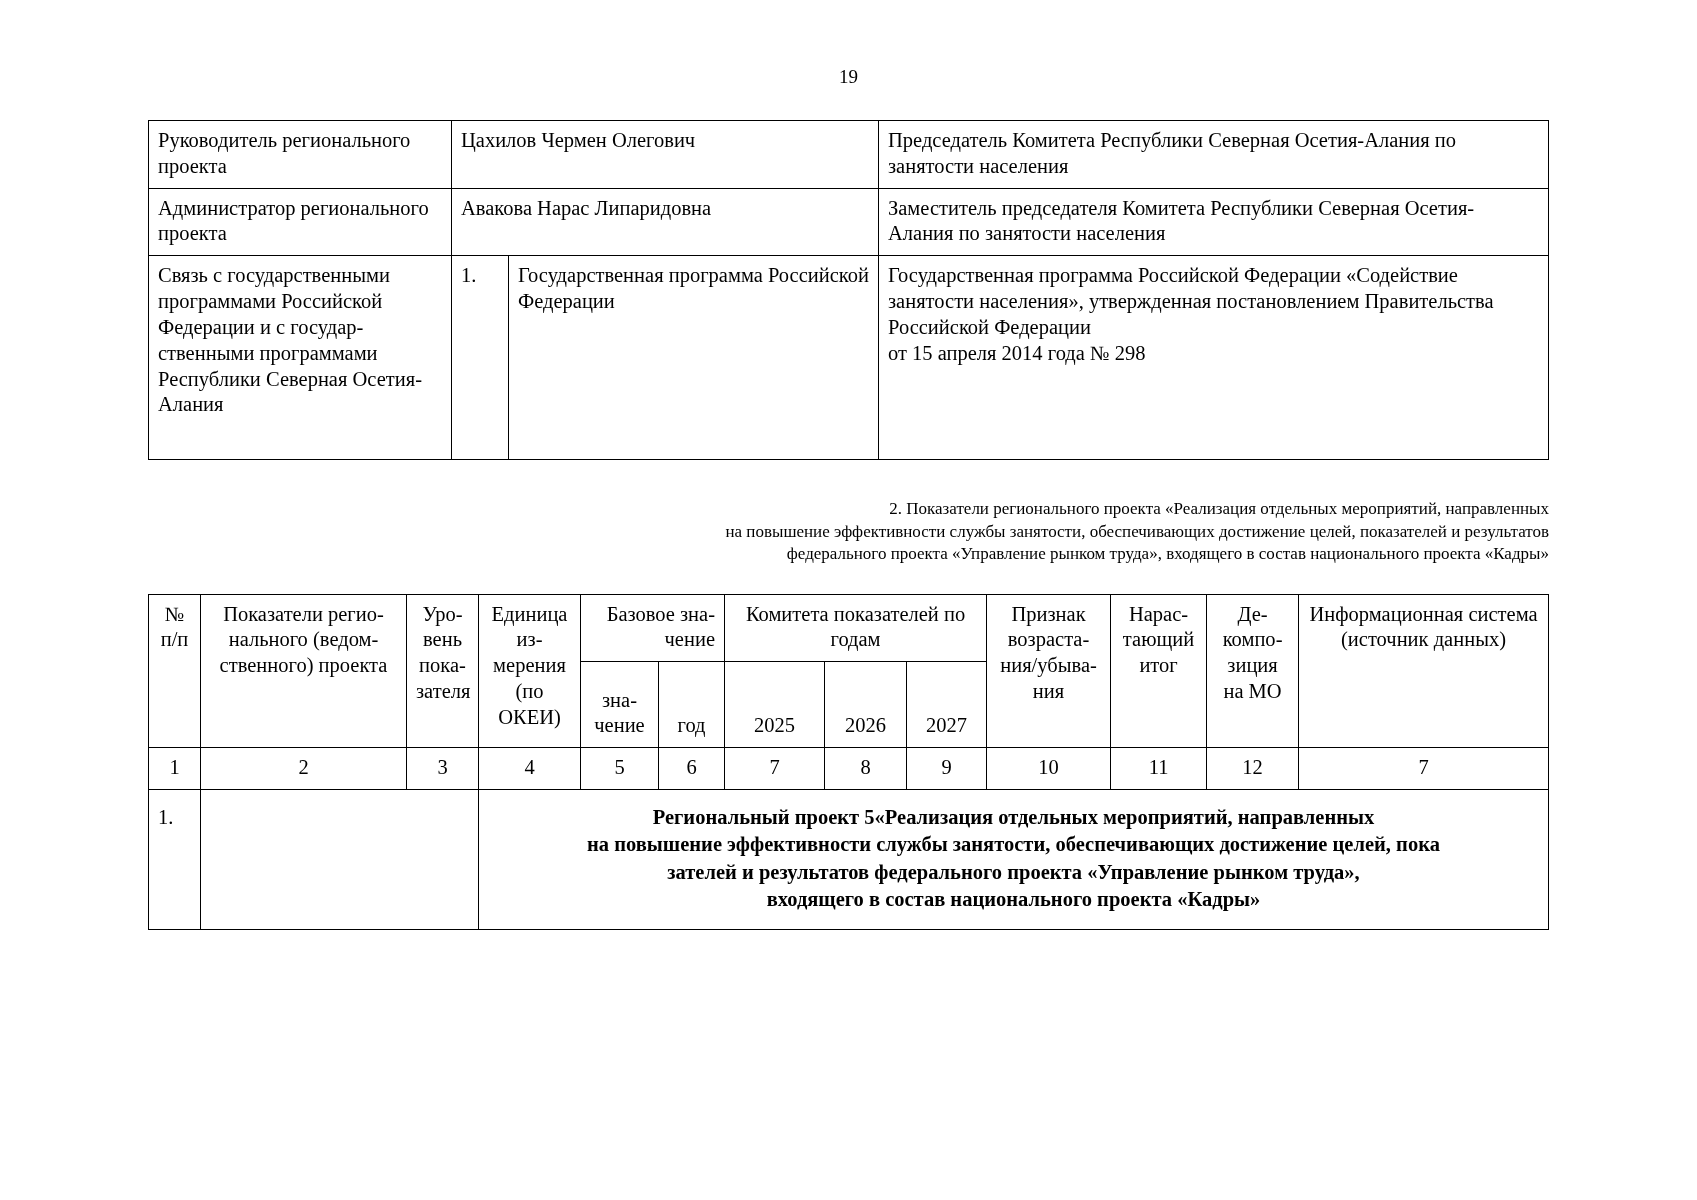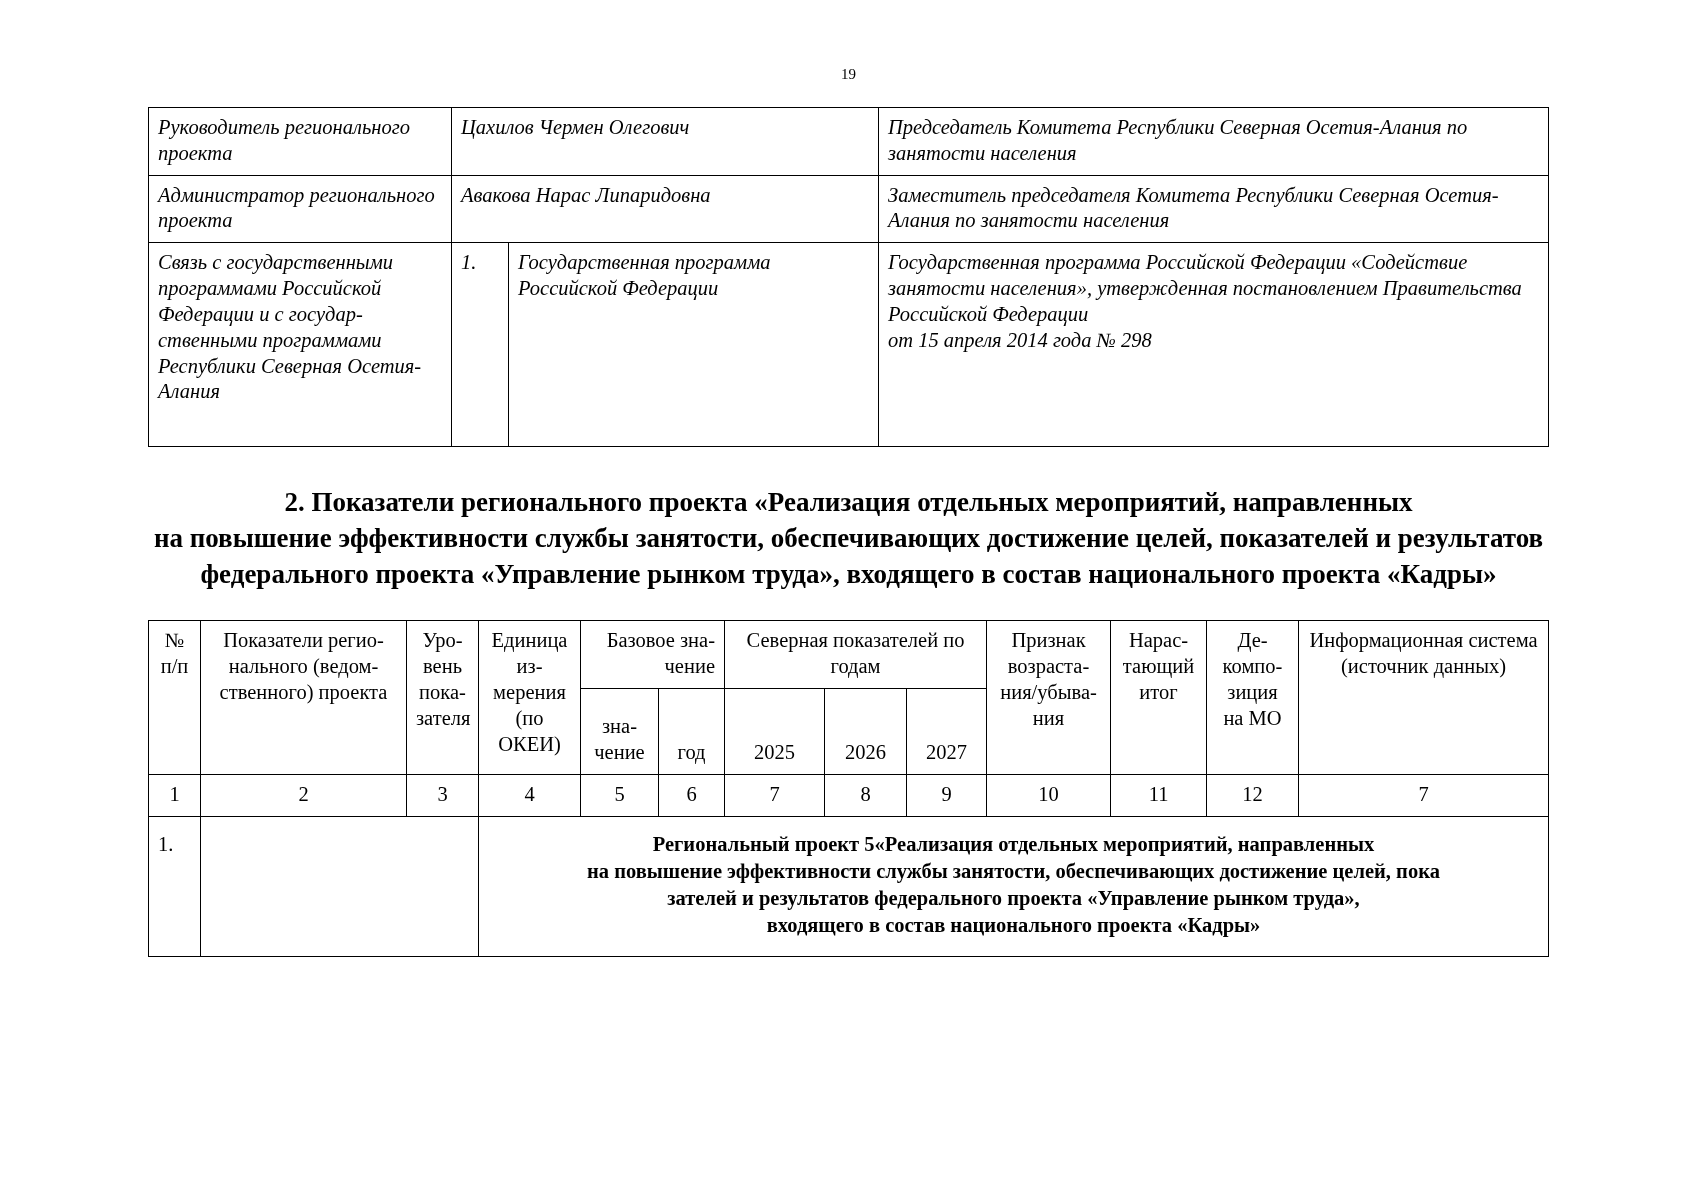--- a/index.html
+++ b/index.html
@@ -16,23 +16,23 @@
   }
   .page {
     position: relative;
     width: 1697px;
     min-height: 1200px;
     box-sizing: border-box;
     padding: 0;
   }
   .page-number {
     text-align: center;
-    font-size: 15px;
+    font-size: 19px;
     margin-top: 66px;
-    margin-bottom: 24px;
+    margin-bottom: 32px;
   }
   .doc-body {
     margin: 0 148px 0 148px;
   }
 
   table.t {
     border-collapse: collapse;
     width: 100%;
     table-layout: fixed;
   }
@@ -41,32 +41,31 @@
     vertical-align: top;
     font-weight: normal;
     font-size: 20.5px;
     line-height: 1.26;
     padding: 7px 9px 8px 9px;
   }
 
   
   .info-table td {
     font-size: 20.5px;
-    font-style: italic;
   }
   .info-table .col-a { width: 303px; }
   .info-table .col-num { width: 57px; text-align: left; }
   .info-table .col-b { width: 370px; }
   .info-table .col-c { width: auto; }
 
   
   .section-title {
-    text-align: center;
-    font-weight: bold;
-    font-size: 27px;
+    text-align: right;
+    font-weight: normal;
+    font-size: 17px;
     line-height: 1.32;
     margin: 38px 0 28px 0;
   }
   .section-title .l1 { display:block; }
   .section-title .l2 { display:block; }
   .section-title .l3 { display:block; }
 
   
   .ind-table td {
     text-align: center;
@@ -168,21 +167,21 @@
           <col class="c12">
           <col class="c13">
       </colgroup>
       <tbody>
         <tr>
           <td class="hdr" rowspan="2">№ п/п</td>
           <td class="hdr" rowspan="2">Показатели регио­нального (ведом­ственного) проекта</td>
           <td class="hdr" rowspan="2">Уро­вень пока­зателя</td>
           <td class="hdr" rowspan="2">Едини­ца из­мерения (по ОКЕИ)</td>
           <td class="hdr" colspan="2" style="text-align:right">Базовое зна­чение</td>
-          <td class="hdr" colspan="3">Северная показателей по годам</td>
+          <td class="hdr" colspan="3">Комитета показателей по годам</td>
           <td class="hdr" rowspan="2">Признак возраста­ния/убыва­ния</td>
           <td class="hdr" rowspan="2">Нарас­таю­щий итог</td>
           <td class="hdr" rowspan="2">Де­компо­зиция на МО</td>
           <td class="hdr" rowspan="2">Информаци­онная система (источник данных)</td>
         </tr>
         <tr>
           <td class="hdr" style="height:70px;vertical-align:bottom">зна­чение</td>
           <td class="hdr" style="vertical-align:bottom">год</td>
           <td class="hdr" style="vertical-align:bottom">2025</td>
           <td class="hdr" style="vertical-align:bottom">2026</td>

